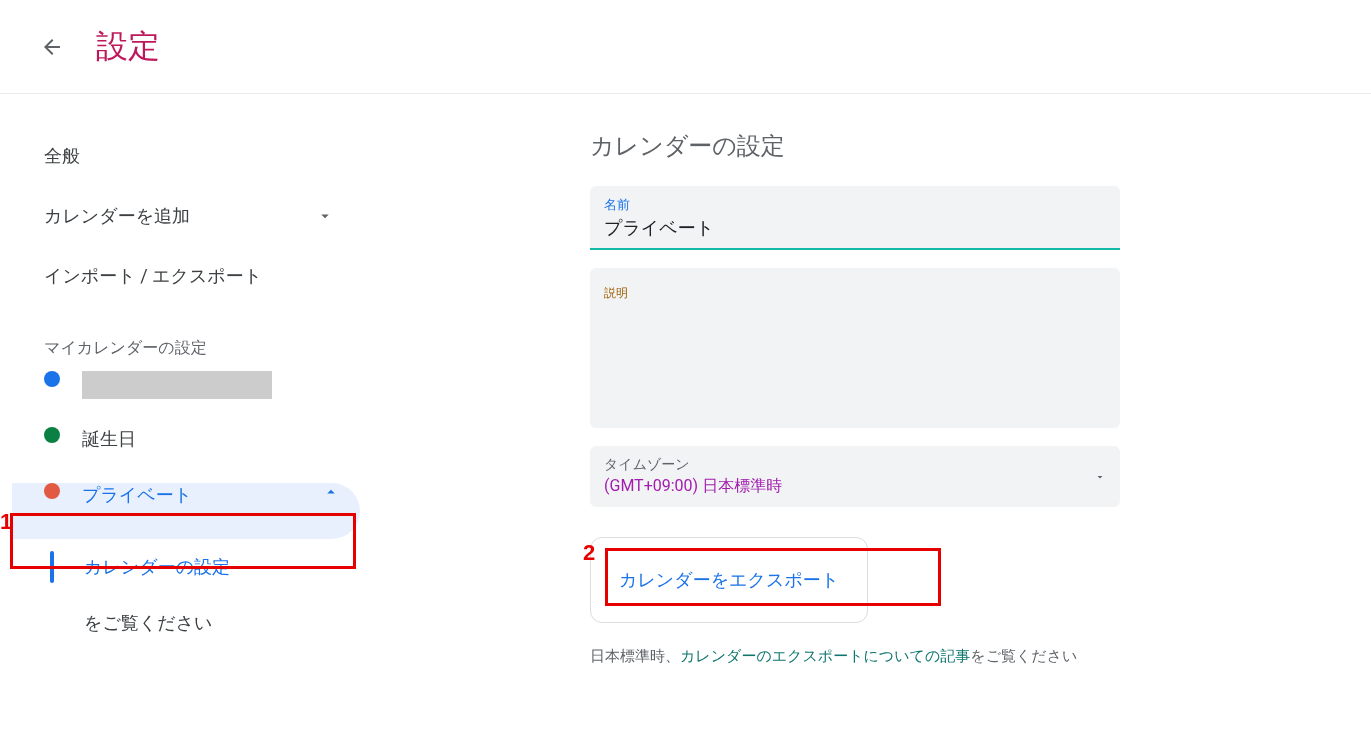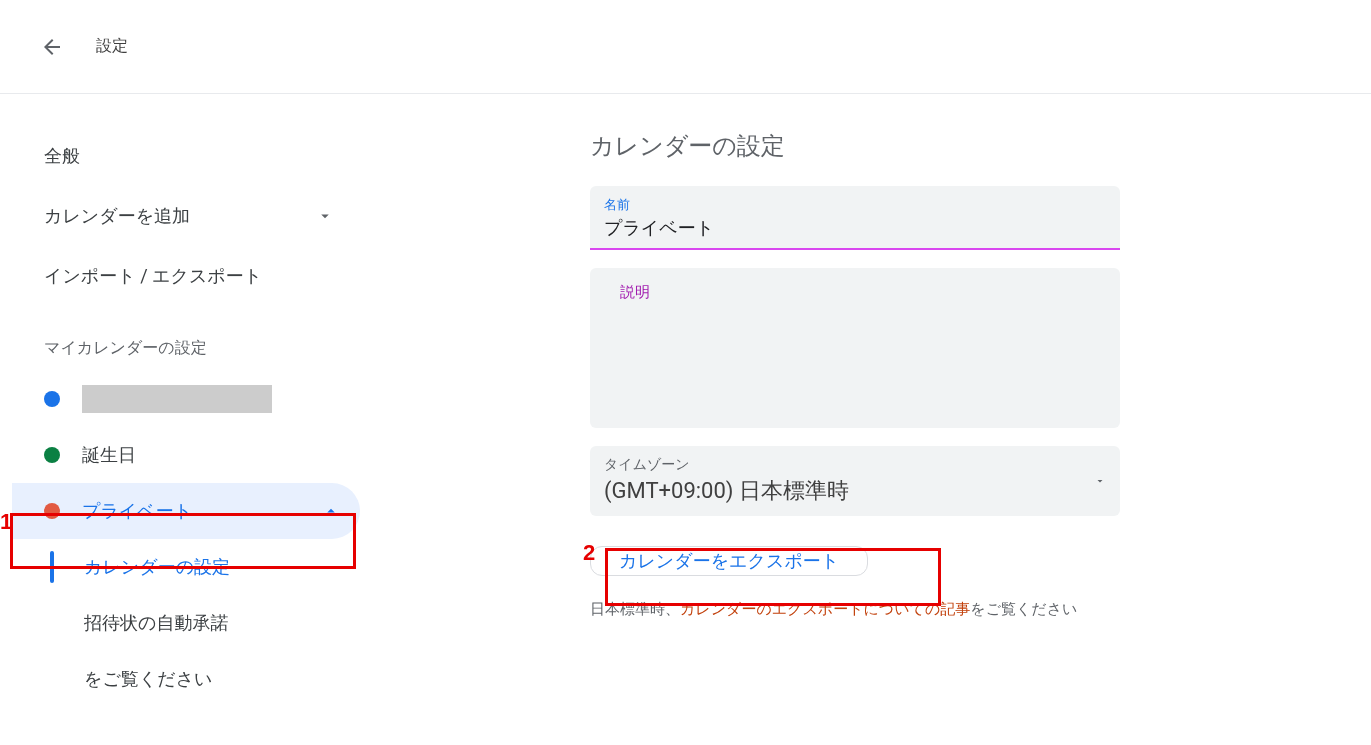--- a/index.html
+++ b/index.html
@@ -13,22 +13,22 @@
       border-bottom: 1px solid #e8eaed;
     }
     .back-arrow {
       width: 24px; height: 24px;
       display: flex; align-items: center; justify-content: center;
       margin-right: 32px;
       cursor: pointer;
       color: #5f6368;
     }
     .page-title {
-      font-size: 16px;
-      color: #404040;
+      font-size: 32px;
+      color: #be185d;
       font-weight: 400;
     }
     
     .content { display: flex; }
     
     .sidebar {
       width: 360px;
       padding-top: 32px;
       padding-left: 44px;
       position: relative;
@@ -48,21 +48,21 @@
     .section-header {
       font-size: 16px;
       color: #5f6368;
       font-weight: 500;
       margin-top: 32px;
       margin-bottom: 12px;
     }
     
     .cal-item {
       display: flex;
-      align-items: center;
+      align-items: flex-start;
       height: 56px;
       padding-left: 0;
       cursor: pointer;
       position: relative;
     }
     .cal-item .dot {
       width: 16px; height: 16px;
       border-radius: 50%;
       margin-right: 22px;
       flex-shrink: 0;
@@ -131,21 +131,21 @@
       font-weight: 400;
       margin-bottom: 24px;
     }
     
     .field {
       width: 530px;
       background: #f1f3f4;
       border-radius: 6px 6px 0 0;
       padding: 10px 14px 8px 14px;
       margin-bottom: 18px;
-      border-bottom: 2px solid #d946ef;
+      border-bottom: 2px solid #14b8a6;
     }
     .field-label {
       font-size: 13px;
       color: #1a73e8;
       display: block;
       margin-bottom: 2px;
     }
     .field-value {
       font-size: 18px;
       color: #202124;
@@ -153,57 +153,56 @@
     
     .field-desc {
       width: 530px;
       height: 160px;
       background: #f1f3f4;
       border-radius: 6px;
       padding: 14px;
       margin-bottom: 18px;
     }
     .field-desc .placeholder {
-      font-size: 15px;
-      color: #a21caf;
-      margin-left: 16px;
+      font-size: 12px;
+      color: #a16207;
     }
     
     .field-tz {
       width: 530px;
       background: #f1f3f4;
       padding: 10px 14px 10px 14px;
       border-radius: 6px;
       display: flex;
       align-items: center;
       justify-content: space-between;
       margin-bottom: 30px;
     }
     .field-tz-left { display: flex; flex-direction: column; }
     .field-tz-label { font-size: 14px; color: #5f6368; }
-    .field-tz-value { font-size: 22px; color: #404040; margin-top: 2px; }
+    .field-tz-value { font-size: 16px; color: #a21caf; margin-top: 2px; }
     .tz-caret { color: #5f6368; display:flex; align-items:center; }
     
     .export-btn {
       display: inline-block;
       border: 1px solid #dadce0;
       color: #1a73e8;
       font-size: 18px;
-      padding: 2px 28px;
+      padding: 30px 28px;
       border-radius: 12px;
       cursor: pointer;
       background: #fff;
       margin-bottom: 24px;
     }
     
     .more-info {
       font-size: 15px;
       color: #5f6368;
     }
-    .more-info .link { color: #c2410c; cursor: pointer; }
+    .more-info .link { color: #0f766e; cursor: pointer; }
     
     .annotation-1 {
       position: absolute;
       left: 0;
       top: 509px;
       color: #e60000;
       font-weight: 700;
       font-size: 22px;
       font-family: Arial, sans-serif;
     }
@@ -280,23 +279,20 @@
       <span class="expand-icon">
         <svg width="18" height="18" viewBox="0 0 24 24">
             <path d="M7 14l5-5 5 5z" fill="#1a73e8"></path>
           </svg>
       </span>
     </div>
 
     <div class="sub-items">
       <div class="sub-item active">
         <span>カレンダーの設定</span>
-      </div>
-      <div class="sub-item">
-        <span>招待状の自動承諾</span>
       </div>
       <div class="sub-item">
         <span>をご覧ください</span>
       </div>
     </div>
   </div>
 
   <div class="main">
     <div class="main-title">カレンダーの設定</div>
     

